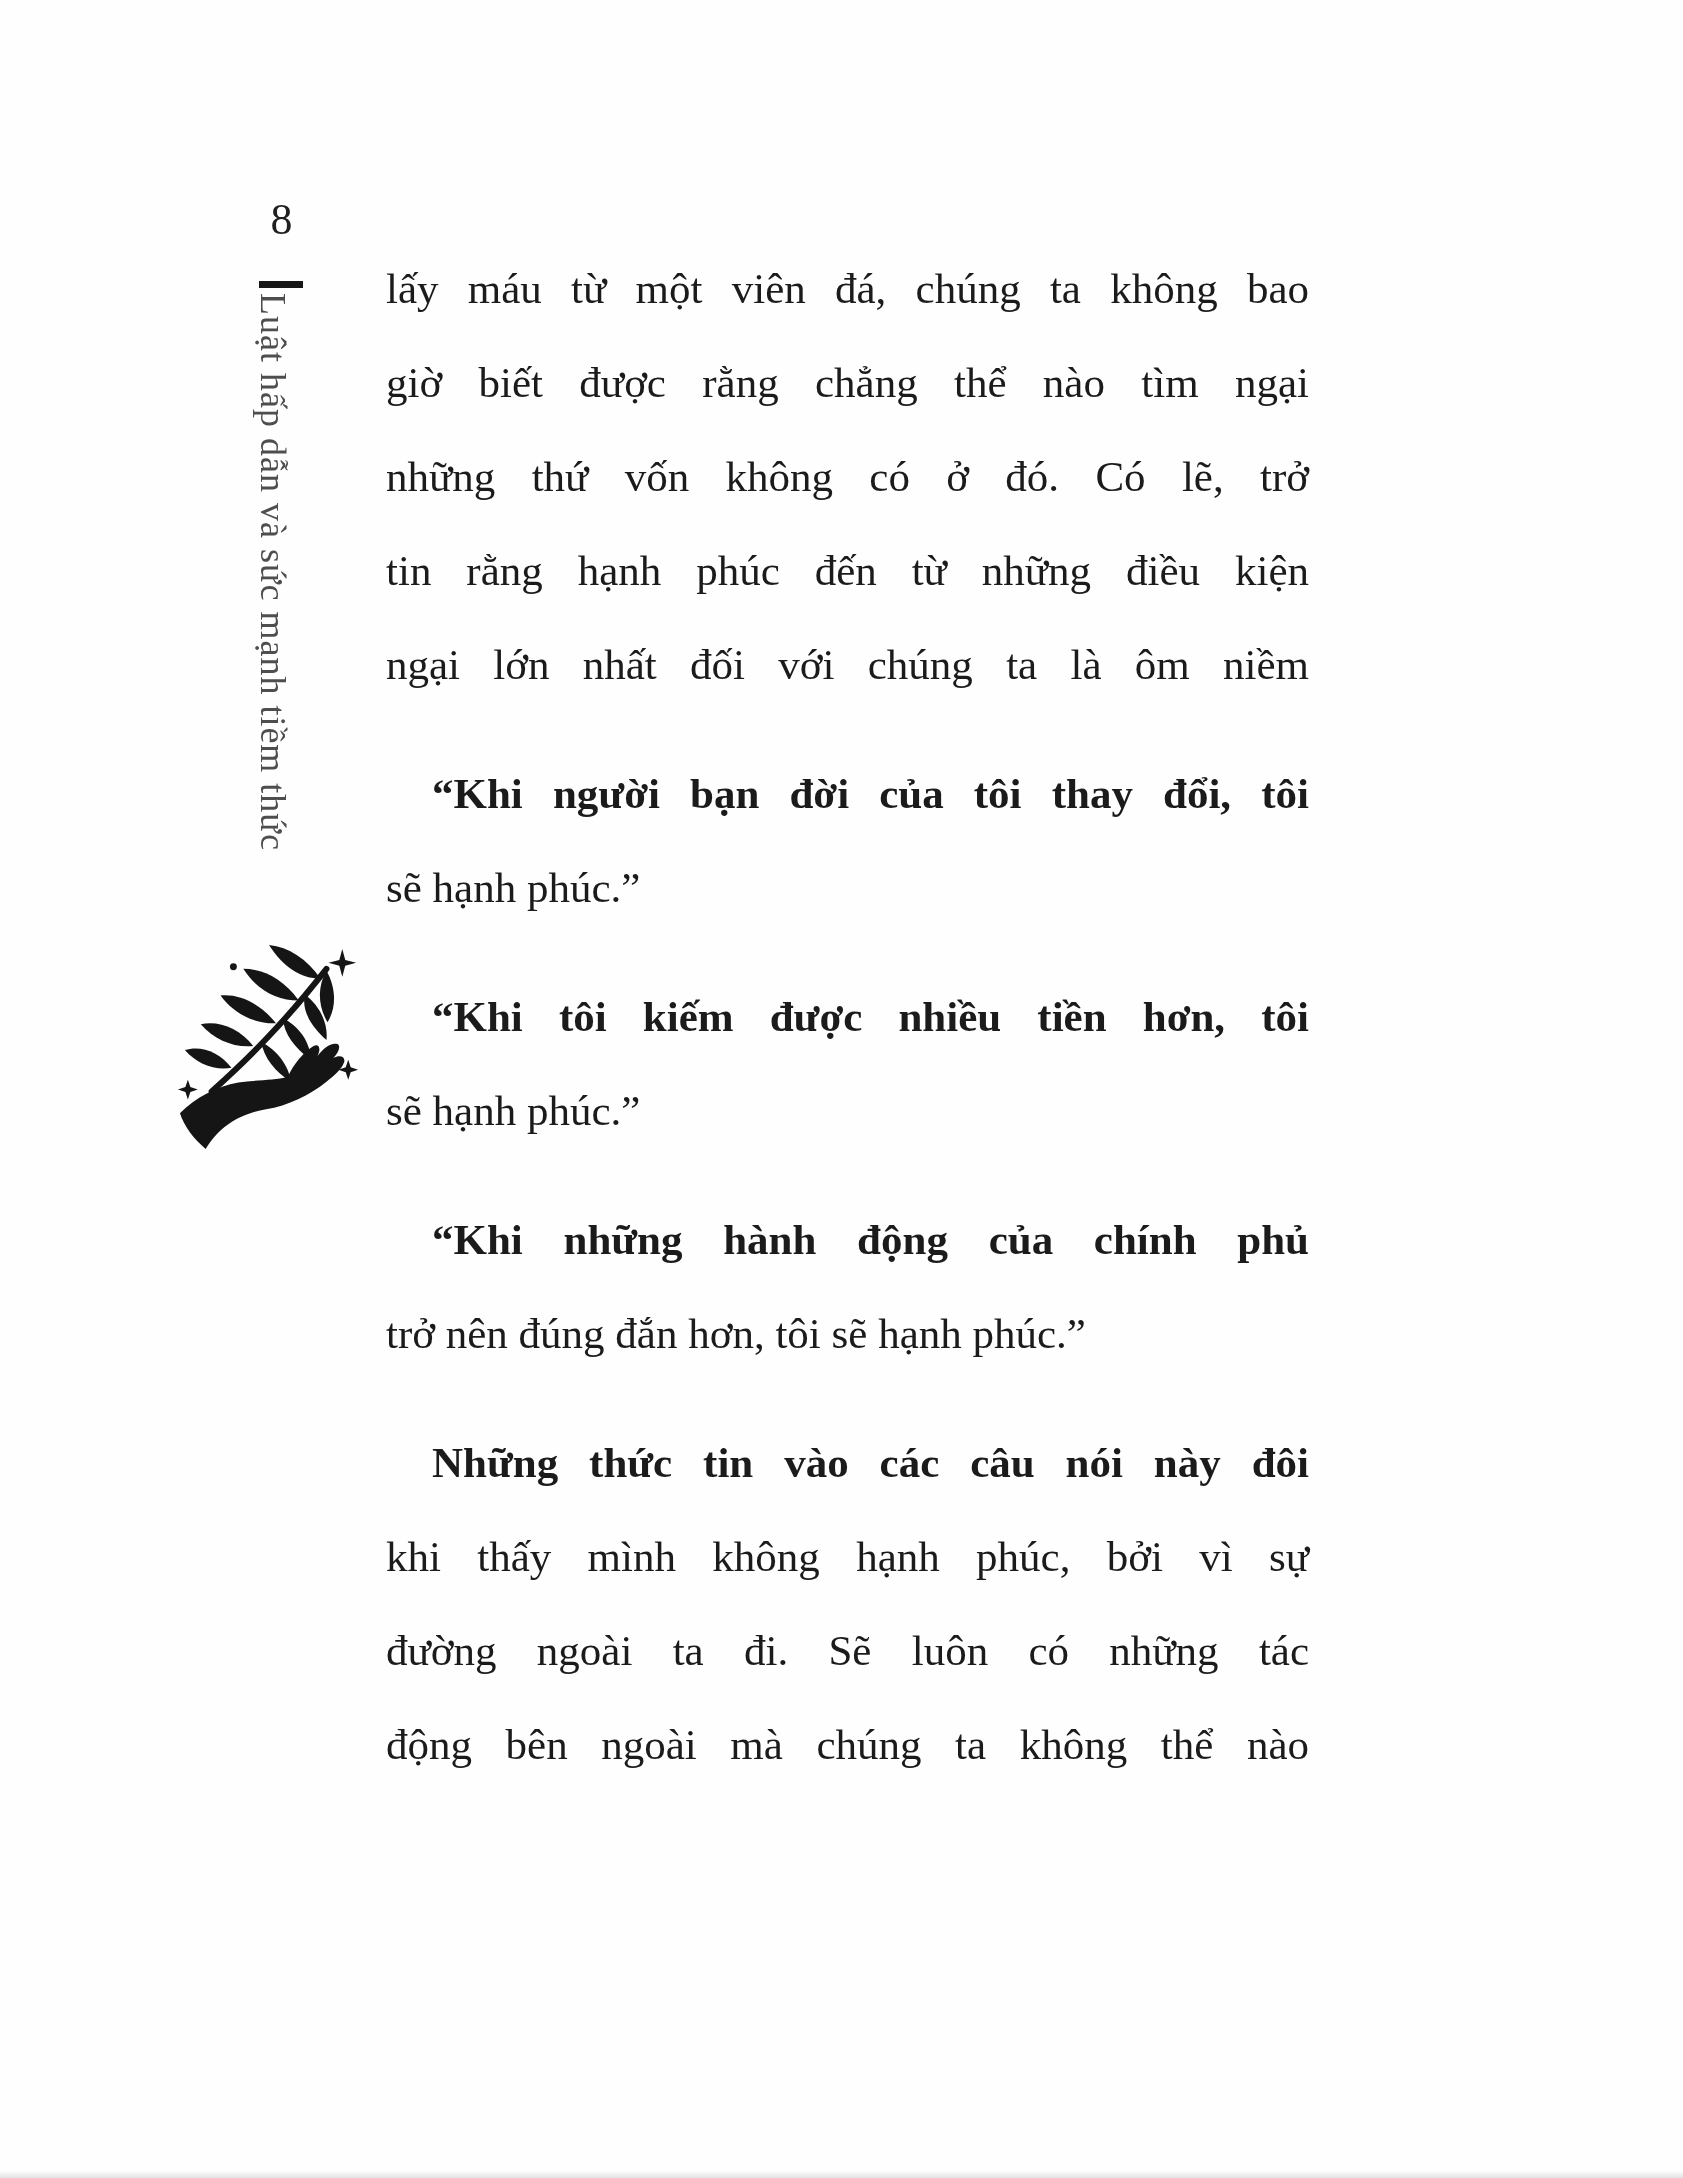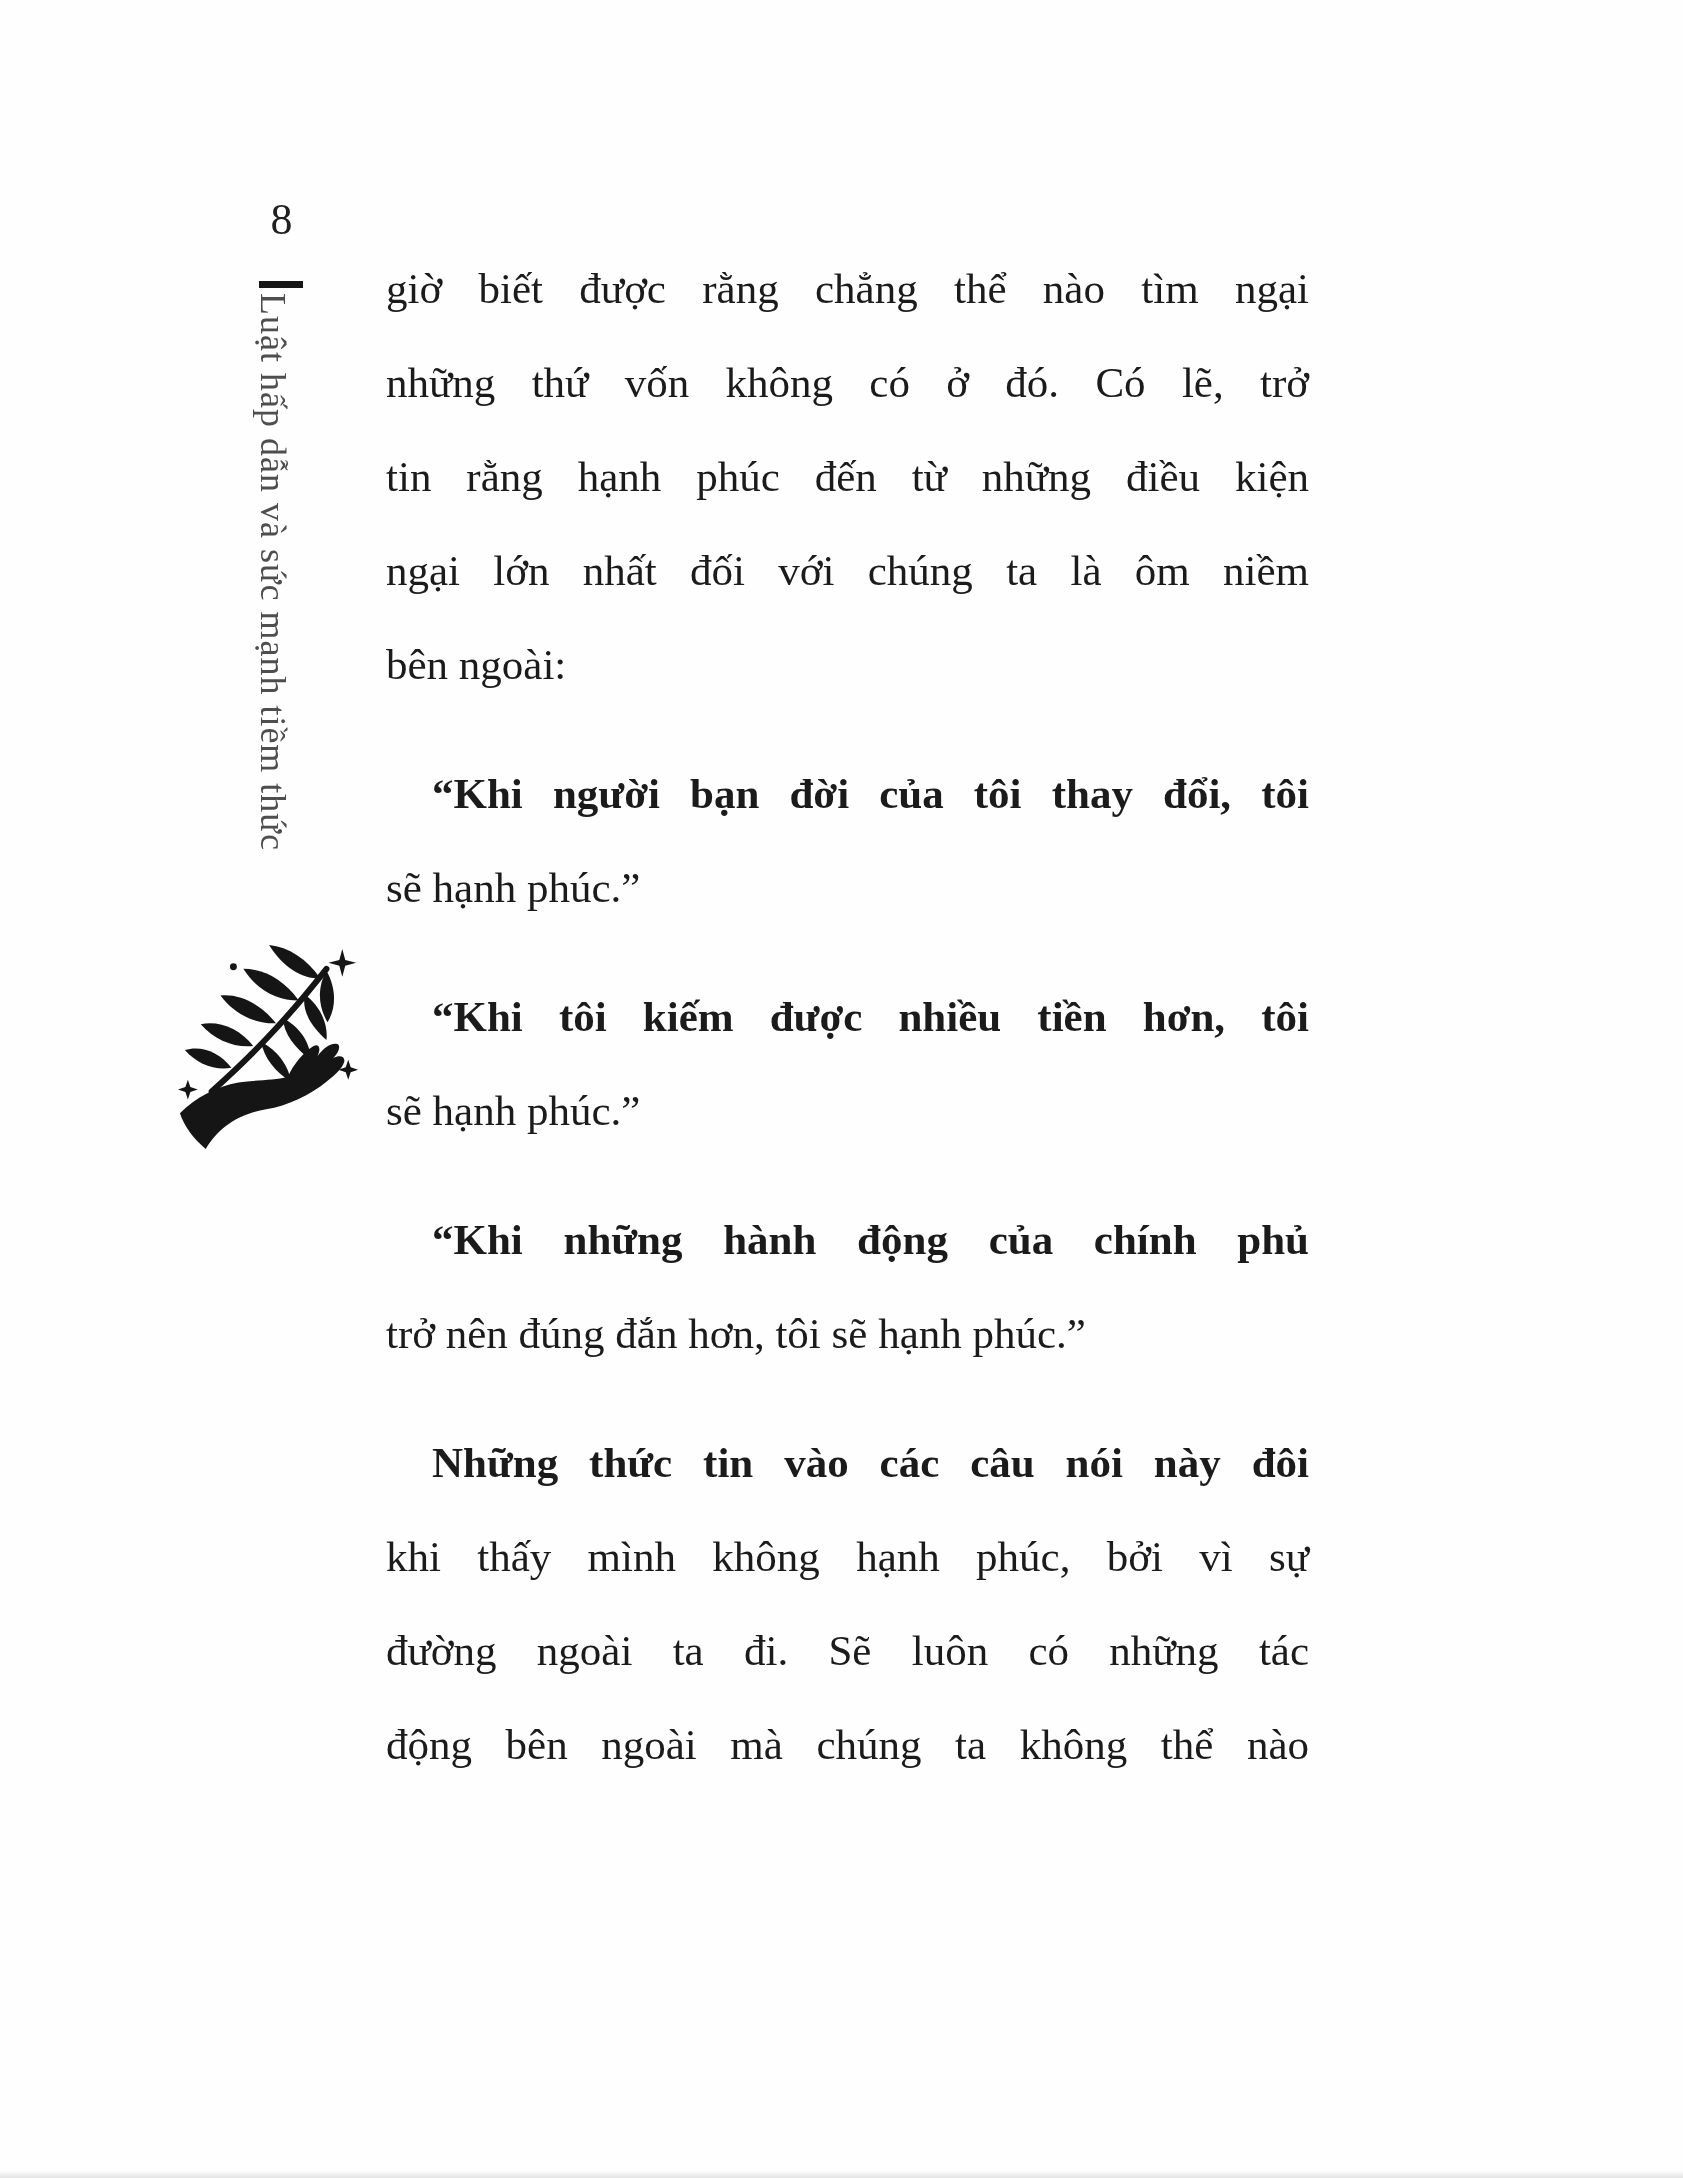--- a/index.html
+++ b/index.html
@@ -88,25 +88,25 @@
       <path d="M168,8 L171,19 L182,22 L171,25 L168,36 L165,25 L154,22 L165,19 Z"></path>
       <path d="M12,140 L14.5,147.5 L22,150 L14.5,152.5 L12,160 L9.5,152.5 L2,150 L9.5,147.5 Z"></path>
       <path d="M174,120 L176.5,127.5 L184,130 L176.5,132.5 L174,140 L171.5,132.5 L164,130 L171.5,127.5 Z"></path>
       <circle cx="58" cy="26" r="3.5"></circle>
     </g>
   </svg>
 
   <div class="main-text">
 
     <div class="para">
+      <div class="line">lấy máu từ một viên đá, chúng ta không bao</div>
       <div class="line">giờ biết được rằng chẳng thể nào tìm ngại</div>
       <div class="line">những thứ vốn không có ở đó. Có lẽ, trở</div>
       <div class="line">tin rằng hạnh phúc đến từ những điều kiện</div>
       <div class="line">ngại lớn nhất đối với chúng ta là ôm niềm</div>
-      <div class="line last">bên ngoài:</div>
     </div>
 
     <div class="para">
       <div class="line indent">“Khi người bạn đời của tôi thay đổi, tôi</div>
       <div class="line last">sẽ hạnh phúc.”</div>
     </div>
 
     <div class="para">
       <div class="line indent">“Khi tôi kiếm được nhiều tiền hơn, tôi</div>
       <div class="line last">sẽ hạnh phúc.”</div>

